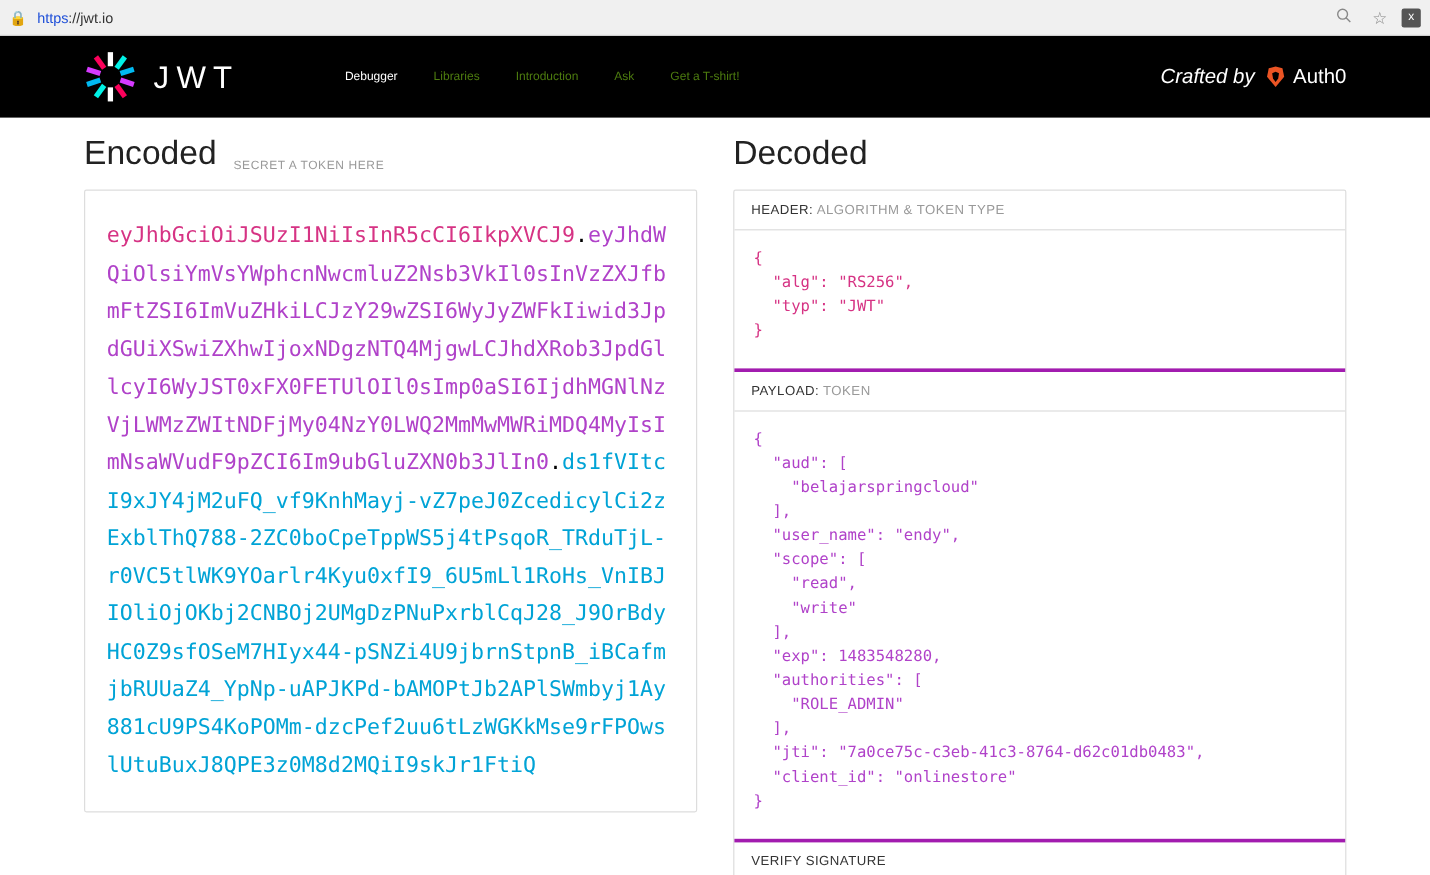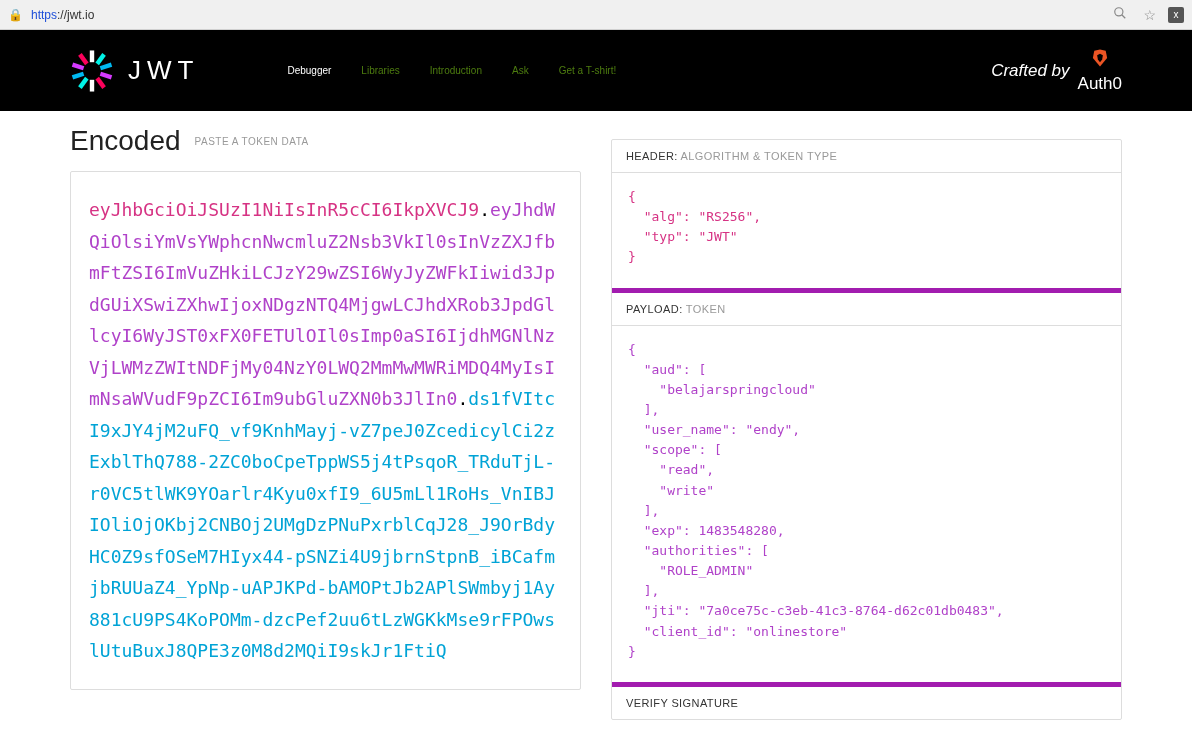--- a/index.html
+++ b/index.html
@@ -5,49 +5,49 @@
 * { margin:0; padding:0; box-sizing:border-box; }
 body { font-family:-apple-system,BlinkMacSystemFont,"Segoe UI",Helvetica,Arial,sans-serif; background:#fff; color:#222; }
 
 .browser-bar { height:30px; background:#f0f0f0; border-bottom:1px solid #d0d0d0; display:flex; align-items:center; padding:0 8px; gap:8px; font-size:12px; }
 .browser-bar .lock { color:#1a8f1a; font-size:12px; }
 .browser-bar .url { flex:1; color:#333; }
 .browser-bar .url .proto { color:#1d4ed8; }
 .browser-bar .ctrl { color:#888; font-size:14px; padding:0 4px; cursor:pointer; }
 .browser-bar .ext { width:16px;height:16px;background:#555;color:#fff;font-size:10px;display:flex;align-items:center;justify-content:center;border-radius:2px; }
 
-.site-header { background:#000; height:81px; display:flex; align-items:center; padding:0 70px; color:#fff; }
+.site-header { background:#000; height:68px; display:flex; align-items:center; padding:0 70px; color:#fff; }
 .logo-wrap { display:flex; align-items:center; gap:14px; }
 .logo-svg { width:44px;height:44px; }
 .logo-text { font-size:26px; letter-spacing:6px; font-weight:400; }
 .nav { display:flex; gap:30px; margin-left:88px; font-size:10px; }
 .nav a { color:#4d7c0f; text-decoration:none; cursor:pointer; }
 .nav a.active { color:#fff; }
 .crafted { margin-left:auto; display:flex; align-items:center; gap:8px; font-size:17px; font-style:italic; }
 .crafted .by { font-style:italic; }
-.auth0-badge { display:flex; align-items:center; gap:6px; font-style:normal;flex-direction:column; }
+.auth0-badge { display:flex; align-items:flex-end; gap:6px; font-style:normal; }
 .auth0-shield { width:18px;height:20px; }
 
 .main { display:flex; padding:14px 70px 0 70px; gap:30px; }
 .col { flex:1; min-width:0; }
-.section-title { font-size:28px; font-weight:400; color:#222; display:flex; align-items:center; gap:14px; margin-bottom:14px; }
+.section-title { font-size:28px; font-weight:400; color:#222; display:flex; align-items:flex-end; gap:14px; margin-bottom:14px; }
 .section-title .hint { font-size:10px; letter-spacing:0.5px; color:#999; font-weight:400; }
 .panel { border:1px solid #ddd; border-radius:2px; }
 .encoded-box { padding:22px 18px; font-family:"Menlo","Consolas",monospace; font-size:18px; line-height:1.75; word-break:break-all; }
 .tok-header { color:#d63384; }
 .tok-dot { color:#000; }
 .tok-payload { color:#b042c9; }
 .tok-sig { color:#00a3d6; }
 
 .dec-section-hdr { border-bottom:1px solid #ddd; padding:10px 14px; font-size:11px; letter-spacing:0.4px; color:#333; }
 .dec-section-hdr .sub { color:#999; }
 .dec-body { padding:14px 16px 20px 16px; font-family:"Menlo","Consolas",monospace; font-size:13px; line-height:1.55; white-space:pre; color:#000; overflow-x:auto; }
 .dec-body.header-body { color:#d63384; }
 .dec-body.payload-body { color:#b042c9; }
-.dec-section { border-bottom:5px solid #a21caf; }
+.dec-section { border-bottom:3px solid #a21caf; }
 .dec-section:last-child { border-bottom:none; }
 .verify-hdr { padding:10px 14px; font-size:11px; letter-spacing:0.4px; color:#333; }
 </style>
 </head>
 <body>
 
 <div class="browser-bar">
   <span class="lock">🔒</span>
   <span class="url">
     <span class="proto">https</span><span>://jwt.io</span>
@@ -97,29 +97,30 @@
       <span>Auth0</span>
     </span>
   </div>
 </div>
 
 <div class="main">
 
   <div class="col">
     <div class="section-title">
       <span>Encoded</span>
-      <span class="hint">PASTE A TOKEN DATA</span>
+      <span class="hint">SECRET A TOKEN HERE</span>
     </div>
     <div class="panel">
       <div class="encoded-box"><span class="tok-header">eyJhbGciOiJSUzI1NiIsInR5cCI6IkpXVCJ9</span><span class="tok-dot">.</span><span class="tok-payload">eyJhdWQiOlsiYmVsYWphcnNwcmluZ2Nsb3VkIl0sInVzZXJfbmFtZSI6ImVuZHkiLCJzY29wZSI6WyJyZWFkIiwid3JpdGUiXSwiZXhwIjoxNDgzNTQ4MjgwLCJhdXRob3JpdGllcyI6WyJST0xFX0FETUlOIl0sImp0aSI6IjdhMGNlNzVjLWMzZWItNDFjMy04NzY0LWQ2MmMwMWRiMDQ4MyIsImNsaWVudF9pZCI6Im9ubGluZXN0b3JlIn0</span><span class="tok-dot">.</span><span class="tok-sig">ds1fVItcI9xJY4jM2uFQ_vf9KnhMayj-vZ7peJ0ZcedicylCi2zExblThQ788-2ZC0boCpeTppWS5j4tPsqoR_TRduTjL-r0VC5tlWK9YOarlr4Kyu0xfI9_6U5mLl1RoHs_VnIBJIOliOjOKbj2CNBOj2UMgDzPNuPxrblCqJ28_J9OrBdyHC0Z9sfOSeM7HIyx44-pSNZi4U9jbrnStpnB_iBCafmjbRUUaZ4_YpNp-uAPJKPd-bAMOPtJb2APlSWmbyj1Ay881cU9PS4KoPOMm-dzcPef2uu6tLzWGKkMse9rFPOwslUtuBuxJ8QPE3z0M8d2MQiI9skJr1FtiQ</span></div>
     </div>
   </div>
 
   <div class="col">
     <div class="section-title">
+      <span>Decoded</span>
     </div>
     <div class="panel">
 
       <div class="dec-section">
         <div class="dec-section-hdr">
           <span>HEADER:</span>
           <span class="sub">ALGORITHM &amp; TOKEN TYPE</span>
         </div>
         <div class="dec-body header-body">{
   "alg": "RS256",

